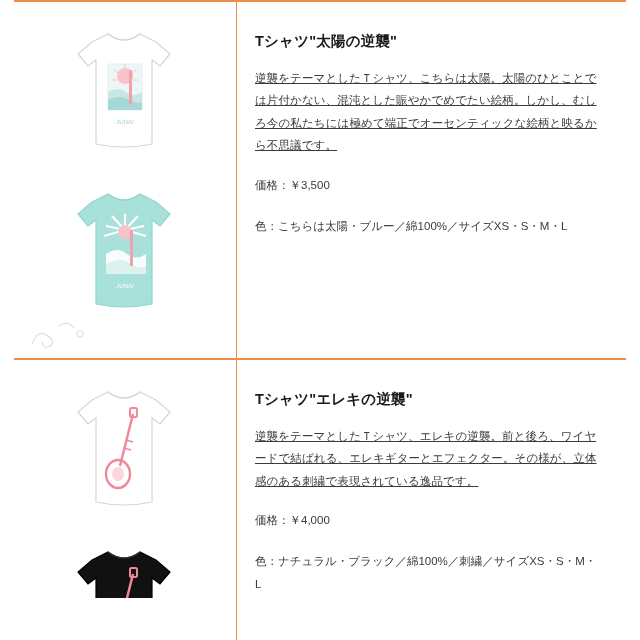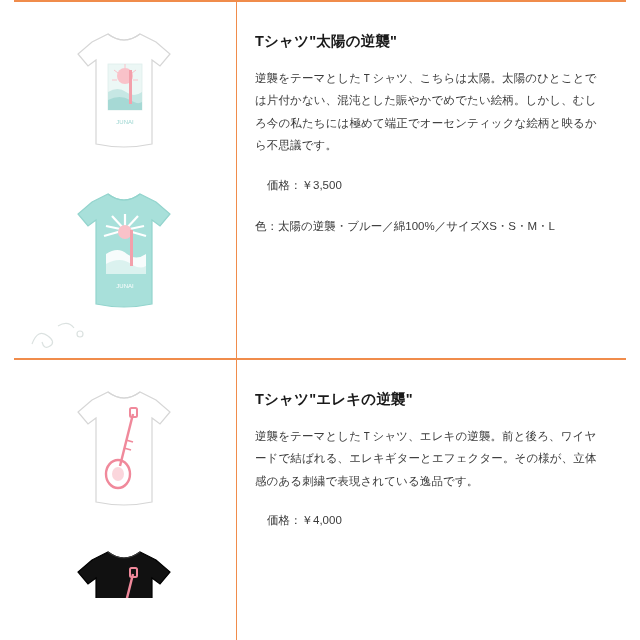--- a/index.html
+++ b/index.html
@@ -65,26 +65,27 @@
     color: #1a1a1a;
     margin: 0 0 16px 0;
     letter-spacing: 0.2px;
   }
   .desc {
     font-size: 11.5px;
     line-height: 1.95;
     color: #3b3b3b;
     margin: 0 0 18px 0;
     letter-spacing: 0.1px;
+    text-decoration: underline;
   }
   .price {
     font-size: 11.5px;
     line-height: 1.9;
     color: #3b3b3b;
-    margin: 0 0 18px 12px;
+    margin: 0 0 18px 0;
   }
   .spec {
     font-size: 11.5px;
     line-height: 1.95;
     color: #3b3b3b;
     margin: 0;
   }
   .scribble {
     position: absolute;
     left: 14px;
@@ -153,21 +154,21 @@
       </div>
 
     </div>
 
     <div class="divider"></div>
 
     <div class="info">
       <h2 class="title">Tシャツ"太陽の逆襲"</h2>
       <p class="desc">逆襲をテーマとしたＴシャツ、こちらは太陽。太陽のひとことでは片付かない、混沌とした賑やかでめでたい絵柄。しかし、むしろ今の私たちには極めて端正でオーセンティックな絵柄と映るから不思議です。</p>
       <p class="price">価格：￥3,500</p>
-      <p class="spec">色：太陽の逆襲・ブルー／綿100%／サイズXS・S・M・L</p>
+      <p class="spec">色：こちらは太陽・ブルー／綿100%／サイズXS・S・M・L</p>
     </div>
 
     <svg class="scribble" viewBox="0 0 70 40" xmlns="http://www.w3.org/2000/svg">
       <path d="M4 30 Q10 14 20 22 Q28 28 22 32 Q16 36 14 28" fill="none" stroke="#cfd8d6" stroke-width="1.2"></path>
       <path d="M30 12 Q40 6 46 14" fill="none" stroke="#cfd8d6" stroke-width="1.2"></path>
       <circle cx="52" cy="20" r="3" fill="none" stroke="#cfd8d6" stroke-width="1.2"></circle>
     </svg>
   </div>
 
   <div class="product" style="height:282px;">
@@ -204,16 +205,17 @@
       </div>
 
     </div>
 
     <div class="divider"></div>
 
     <div class="info">
       <h2 class="title">Tシャツ"エレキの逆襲"</h2>
       <p class="desc">逆襲をテーマとしたＴシャツ、エレキの逆襲。前と後ろ、ワイヤードで結ばれる、エレキギターとエフェクター。その様が、立体感のある刺繍で表現されている逸品です。</p>
       <p class="price">価格：￥4,000</p>
+      <p class="spec">色：ナチュラル・ブラック／綿100%／刺繍／サイズXS・S・M・L</p>
     </div>
   </div>
 
 </div>
 
 </body></html>

